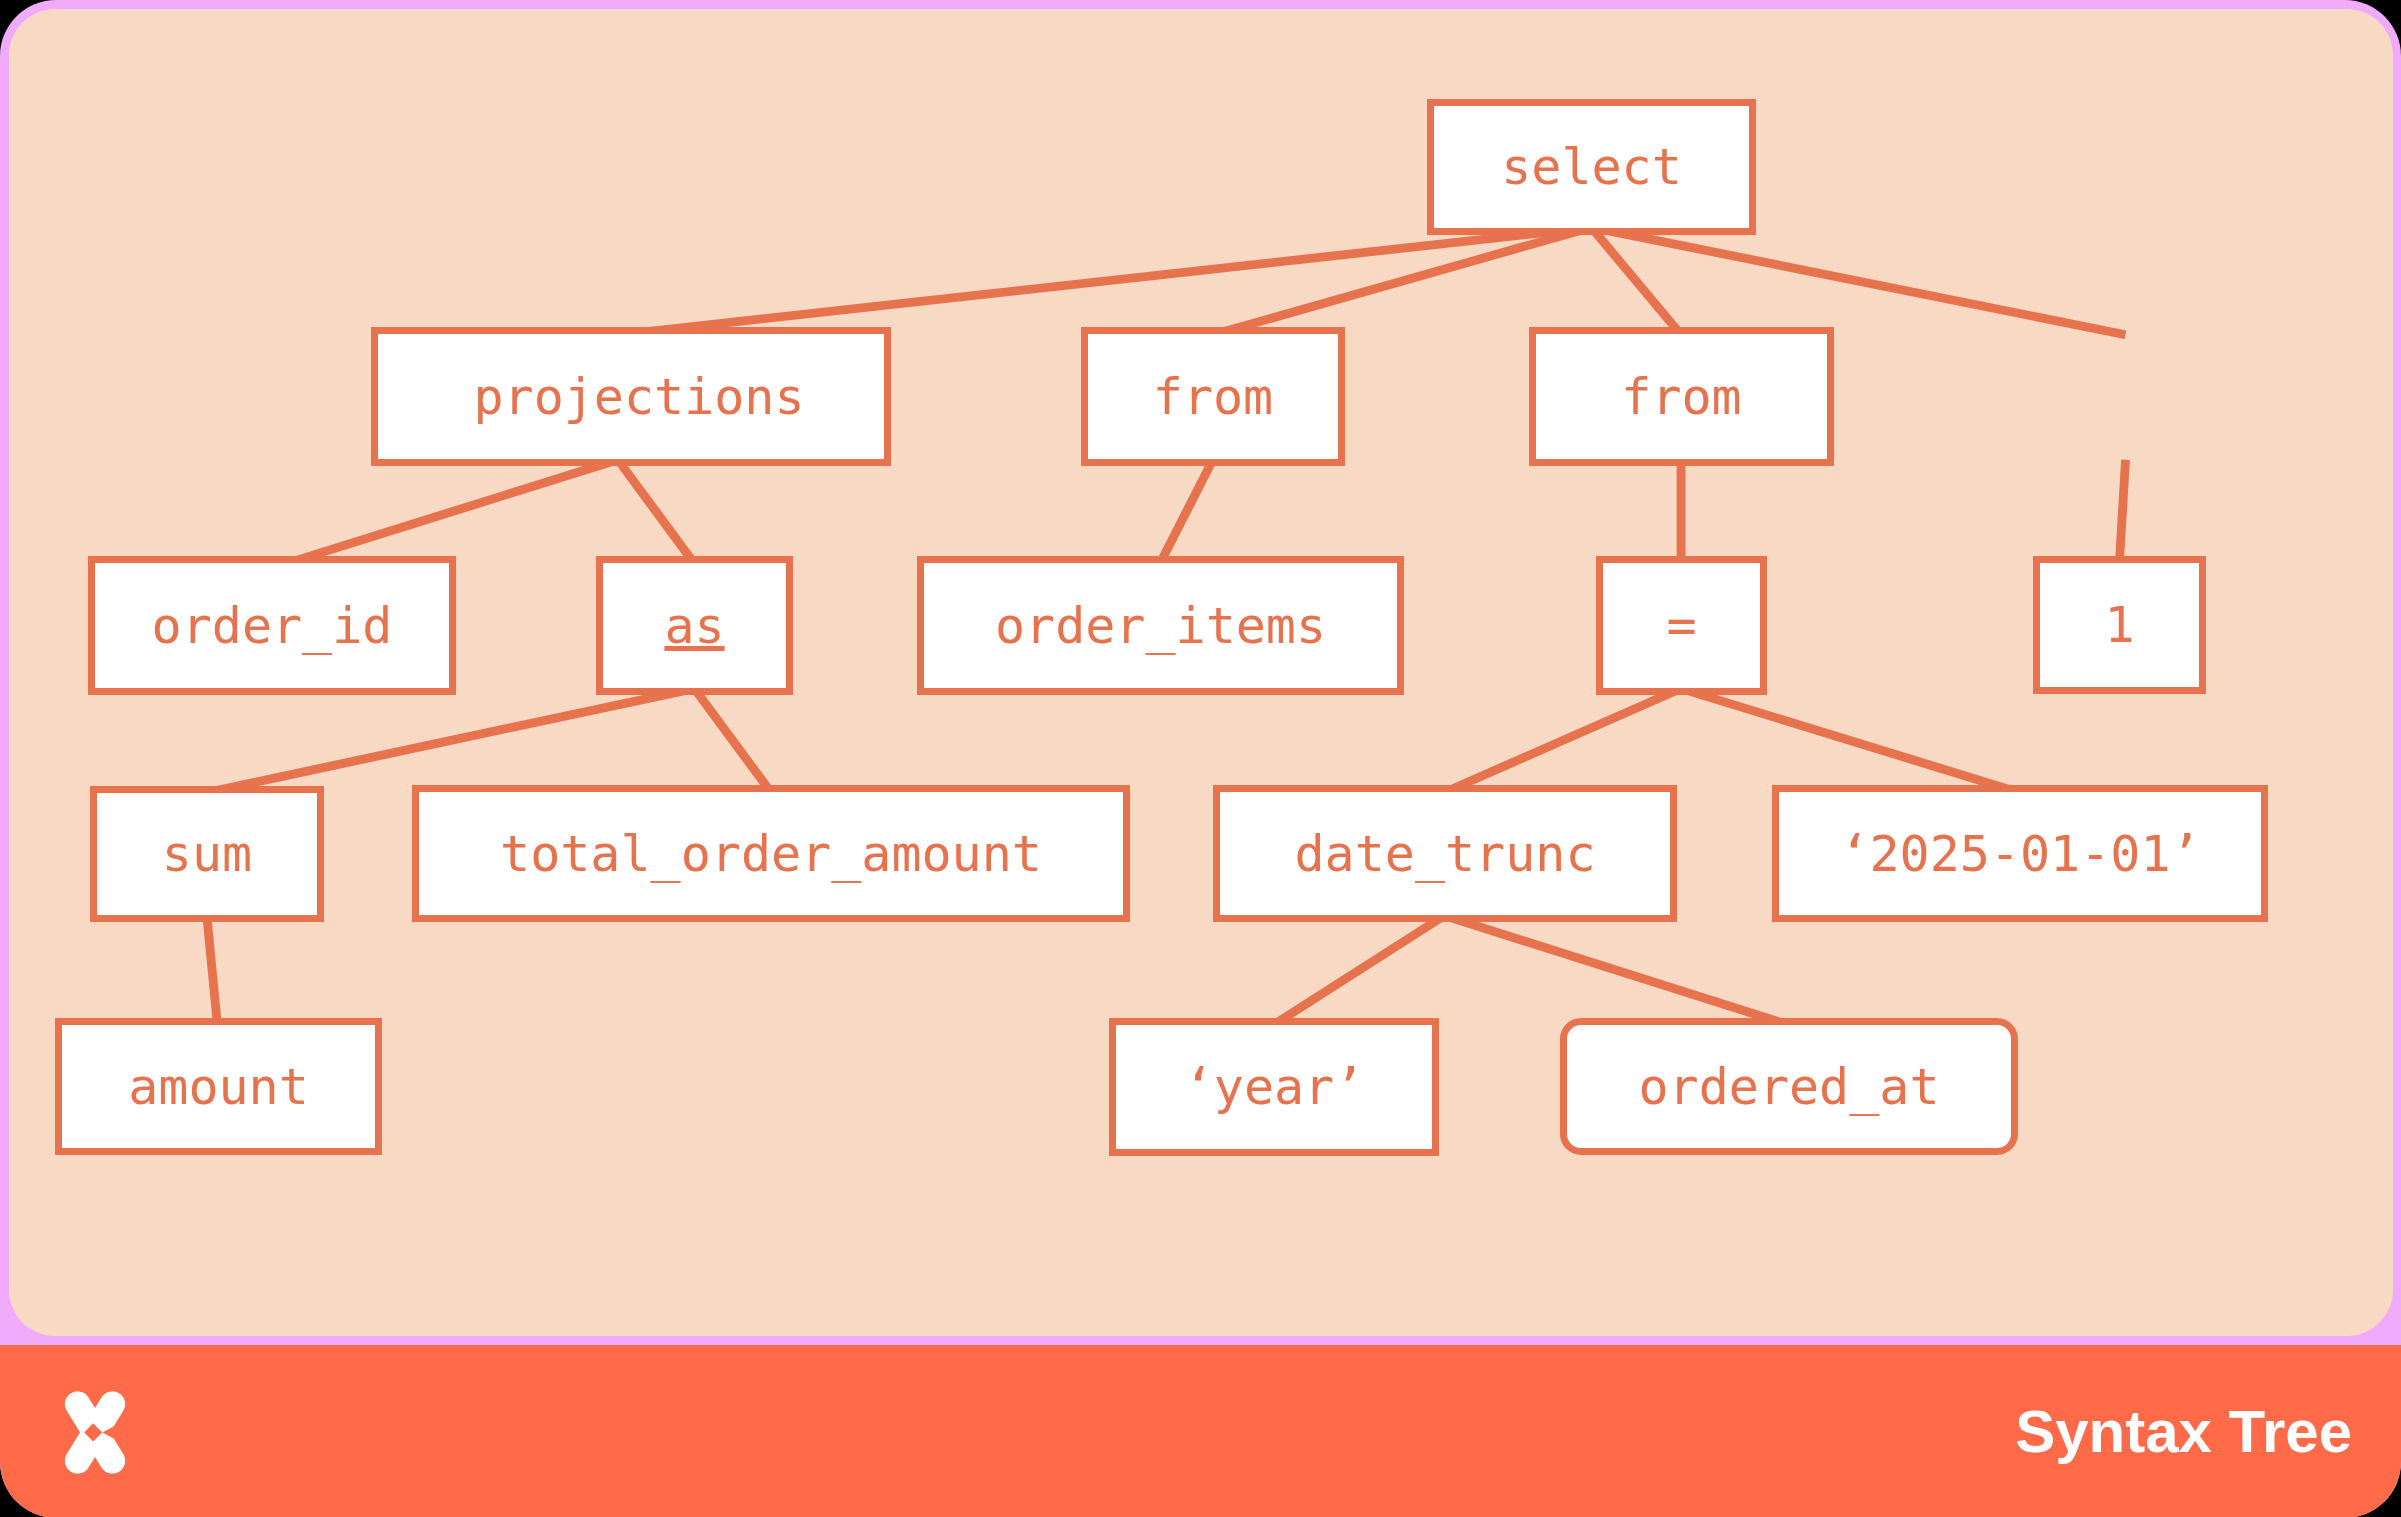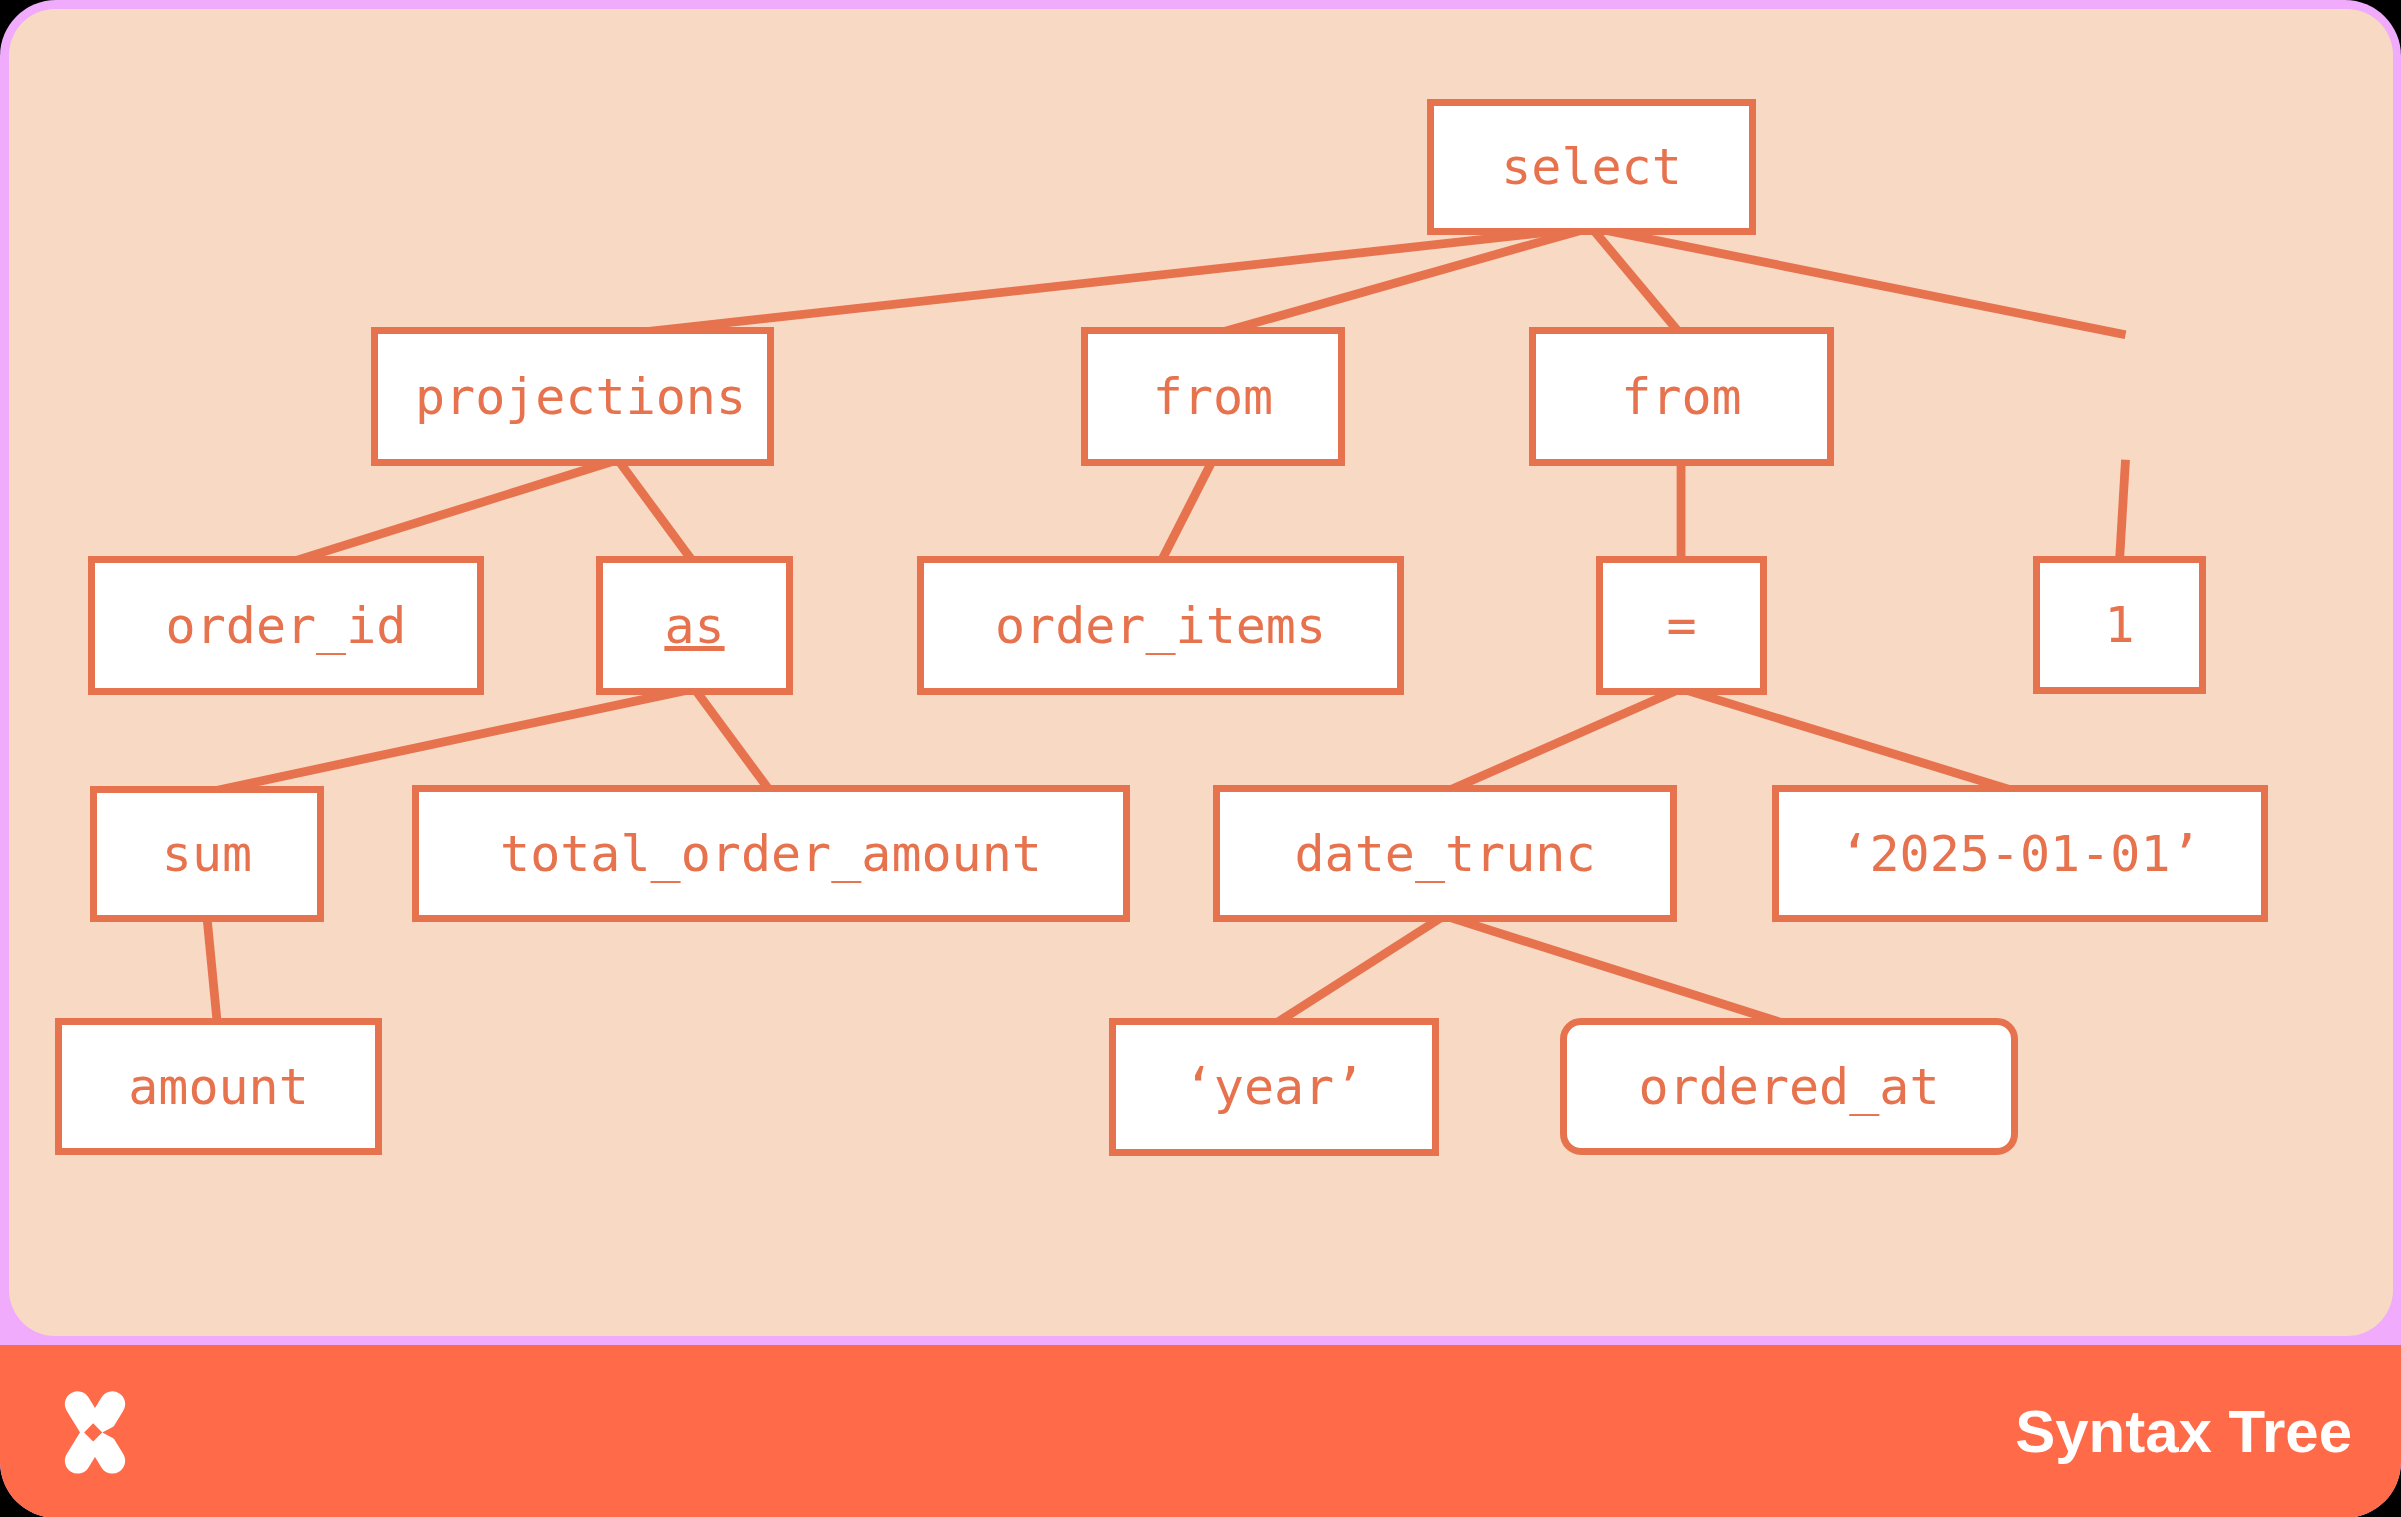--- a/index.html
+++ b/index.html
@@ -18,25 +18,25 @@
   .edges{position:absolute;left:0;top:0;width:2401px;height:1518px;pointer-events:none;}
   .edges line{stroke:#e7724e;stroke-width:10;}
   .node{
     position:absolute;box-sizing:border-box;background:#ffffff;
     border:7px solid #e7724e;color:#e7724e;
     display:flex;align-items:center;justify-content:center;
     font-size:50px;line-height:1;white-space:nowrap;
   }
   
   .n-select{left:1427px;top:99px;width:329px;height:136px;}
-  .n-projections{left:371px;top:327px;width:403px;height:139px;padding-left:16px;}
+  .n-projections{left:371px;top:327px;width:520px;height:139px;padding-left:16px;}
   .n-from{left:1081px;top:327px;width:264px;height:139px;}
   .n-where{left:1529px;top:327px;width:305px;height:139px;}
   .n-groupby{left:1928px;top:327px;width:396px;height:139px;}
-  .n-orderid{left:88px;top:556px;width:396px;height:139px;}
+  .n-orderid{left:88px;top:556px;width:368px;height:139px;}
   .n-as{left:596px;top:556px;width:197px;height:139px;text-decoration:underline;}
   .n-orderitems{left:917px;top:556px;width:487px;height:139px;}
   .n-eq{left:1596px;top:556px;width:171px;height:139px;}
   .n-one{left:2033px;top:556px;width:173px;height:138px;}
   .n-sum{left:90px;top:786px;width:234px;height:136px;}
   .n-toa{left:412px;top:785px;width:718px;height:137px;text-align:right;}
   .n-datetrunc{left:1213px;top:785px;width:464px;height:137px;}
   .n-dateliteral{left:1772px;top:785px;width:496px;height:137px;}
   .n-amount{left:55px;top:1018px;width:327px;height:137px;}
   .n-yearliteral{left:1109px;top:1018px;width:330px;height:138px;}

